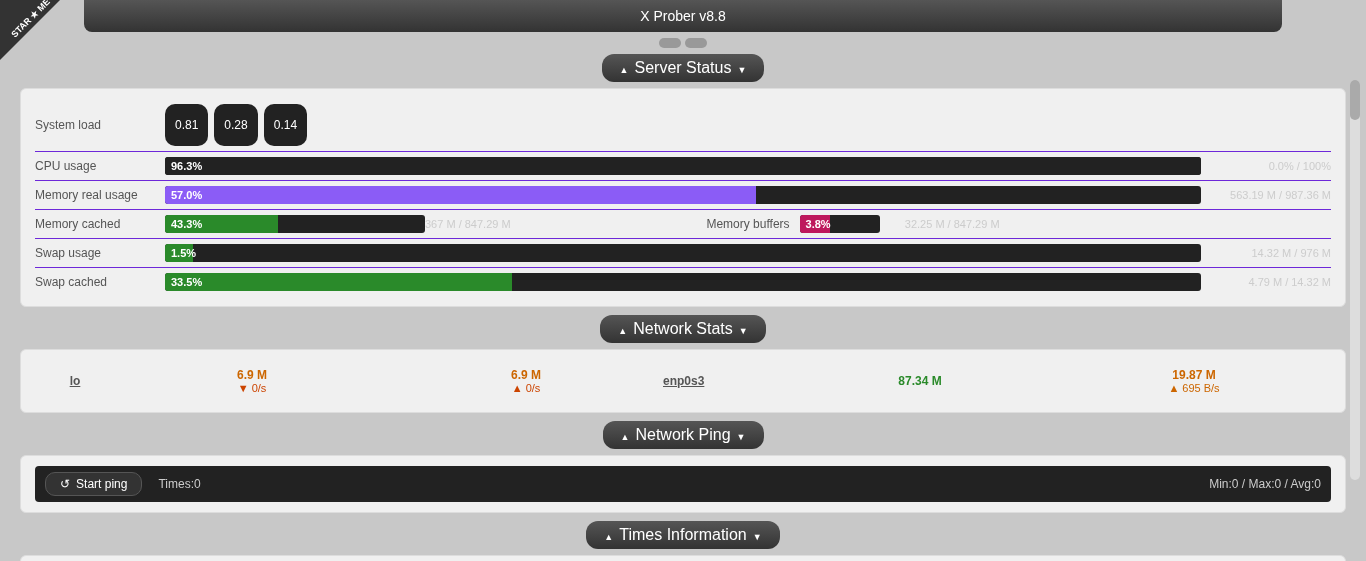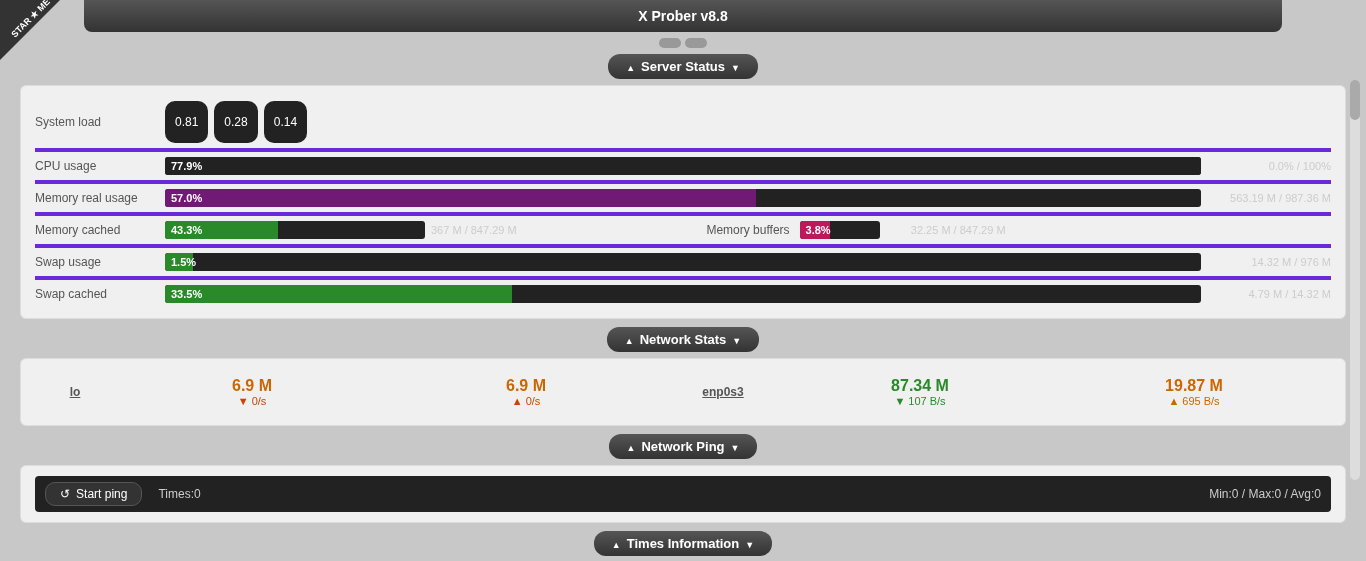--- a/index.html
+++ b/index.html
@@ -34,21 +34,21 @@
       white-space: nowrap;
     }
 
     
     .title-bar {
       background: linear-gradient(to bottom, #555, #333);
       color: #fff;
       text-align: center;
       padding: 8px 0;
       font-size: 14px;
-      font-weight: bold;
+      font-weight: normal;
       border-radius: 0 0 8px 8px;
       margin: 0 84px;
       position: relative;
       top: 0;
     }
 
     .minimize-buttons {
       display: flex;
       gap: 4px;
       margin: 6px auto 4px auto;
@@ -66,43 +66,42 @@
       display: flex;
       justify-content: center;
       margin: 6px 0;
     }
     .toggle-btn {
       background: linear-gradient(to bottom, #555, #333);
       color: #fff;
       border: none;
       border-radius: 12px;
       padding: 5px 18px;
-      font-size: 13px;
+      font-size: 16px;
       cursor: pointer;
       display: flex;
       align-items: center;
       gap: 6px;
-      font-weight: bold;
     }
 
     
     .panel {
       background: #f0f0f0;
       border: 1px solid #ddd;
       border-radius: 6px;
       margin: 0 20px 8px 20px;
       padding: 10px 14px;
     }
 
     
     .status-row {
       display: flex;
       align-items: center;
       padding: 5px 0;
-      border-bottom: 4px solid #6d28d9;
+      border-bottom: 1px solid #6d28d9;
     }
     .status-row:last-child { border-bottom: none; }
     .row-label {
       width: 130px;
       color: #555;
       font-size: 12px;
       flex-shrink: 0;
     }
     .row-content {
       flex: 1;
@@ -133,21 +132,21 @@
       height: 100%;
       display: flex;
       align-items: center;
       padding-left: 6px;
       font-size: 11px;
       font-weight: bold;
       color: #fff;
       position: relative;
     }
     .bar-fill.cpu { background: #222; width: 100%; }
-    .bar-fill.memory-real { background: #701a75; width: 57%; align-items: center; }
+    .bar-fill.memory-real { background: #8b5cf6; width: 57%; align-items: center; }
     .bar-fill.memory-cached { background: #2a8a2a; width: 43.3%; }
     .bar-fill.memory-buffers { background: #be185d; width: 3.8%; min-width: 30px; }
     .bar-fill.swap-usage { background: #2a8a2a; width: 1.5%; min-width: 28px; }
     .bar-fill.swap-cached { background: #2a8a2a; width: 33.5%; }
 
     .bar-right-label {
       color: #ccc;
       font-size: 11px;
       margin-left: 10px;
       white-space: nowrap;
@@ -158,21 +157,20 @@
     
     .split-row {
       display: flex;
       align-items: center;
       gap: 10px;
       flex: 1;
     }
     .split-item {
       display: flex;
       align-items: center;
-      gap: 6px;
       flex: 1;
     }
     .split-label {
       white-space: nowrap;
       color: #555;
       font-size: 12px;
     }
     .mid-label {
       color: #ccc;
       font-size: 11px;
@@ -193,21 +191,21 @@
     .net-iface a {
       color: #555;
       text-decoration: underline;
       font-size: 12px;
     }
     .net-stat {
       flex: 1;
       text-align: center;
     }
     .net-value {
-      font-size: 16px;
+      font-size: 12px;
       color: #cc6600;
       font-weight: bold;
     }
     .net-rate {
       font-size: 11px;
       display: flex;
       align-items: center;
       justify-content: center;
       gap: 3px;
     }
@@ -320,21 +318,21 @@
         <span class="load-pill">0.28</span>
         <span class="load-pill">0.14</span>
       </div>
     </div>
 
     <div class="status-row">
       <div class="row-label">CPU usage</div>
       <div class="row-content">
         <div class="bar-container" style="position:relative;">
           <div class="bar-fill cpu">
-            <span style="color:#fff;font-size:11px;">77.9%</span>
+            <span style="color:#fff;font-size:11px;">96.3%</span>
           </div>
         </div>
         <div class="bar-right-label">0.0% / 100%</div>
       </div>
     </div>
 
     <div class="status-row">
       <div class="row-label">Memory real usage</div>
       <div class="row-content">
         <div class="bar-container">
@@ -411,26 +409,25 @@
         <a href="#">lo</a>
       </div>
       <div class="net-stat">
         <div class="net-value">6.9 M</div>
         <div class="net-rate down">▼ 0/s</div>
       </div>
       <div class="net-stat">
         <div class="net-value">6.9 M</div>
         <div class="net-rate up">▲ 0/s</div>
       </div>
-      <div class="net-iface" style="width:120px;text-align:center;">
+      <div class="net-iface" style="width:120px;text-align:left;">
         <a href="#">enp0s3</a>
       </div>
       <div class="net-stat">
         <div class="net-value green">87.34 M</div>
-        <div class="net-rate down-green">▼ 107 B/s</div>
       </div>
       <div class="net-stat">
         <div class="net-value" style="color:#cc6600;">19.87 M</div>
         <div class="net-rate up-orange">▲ 695 B/s</div>
       </div>
     </div>
   </div>
 
   <div class="section-toggle">
     <button class="toggle-btn">

